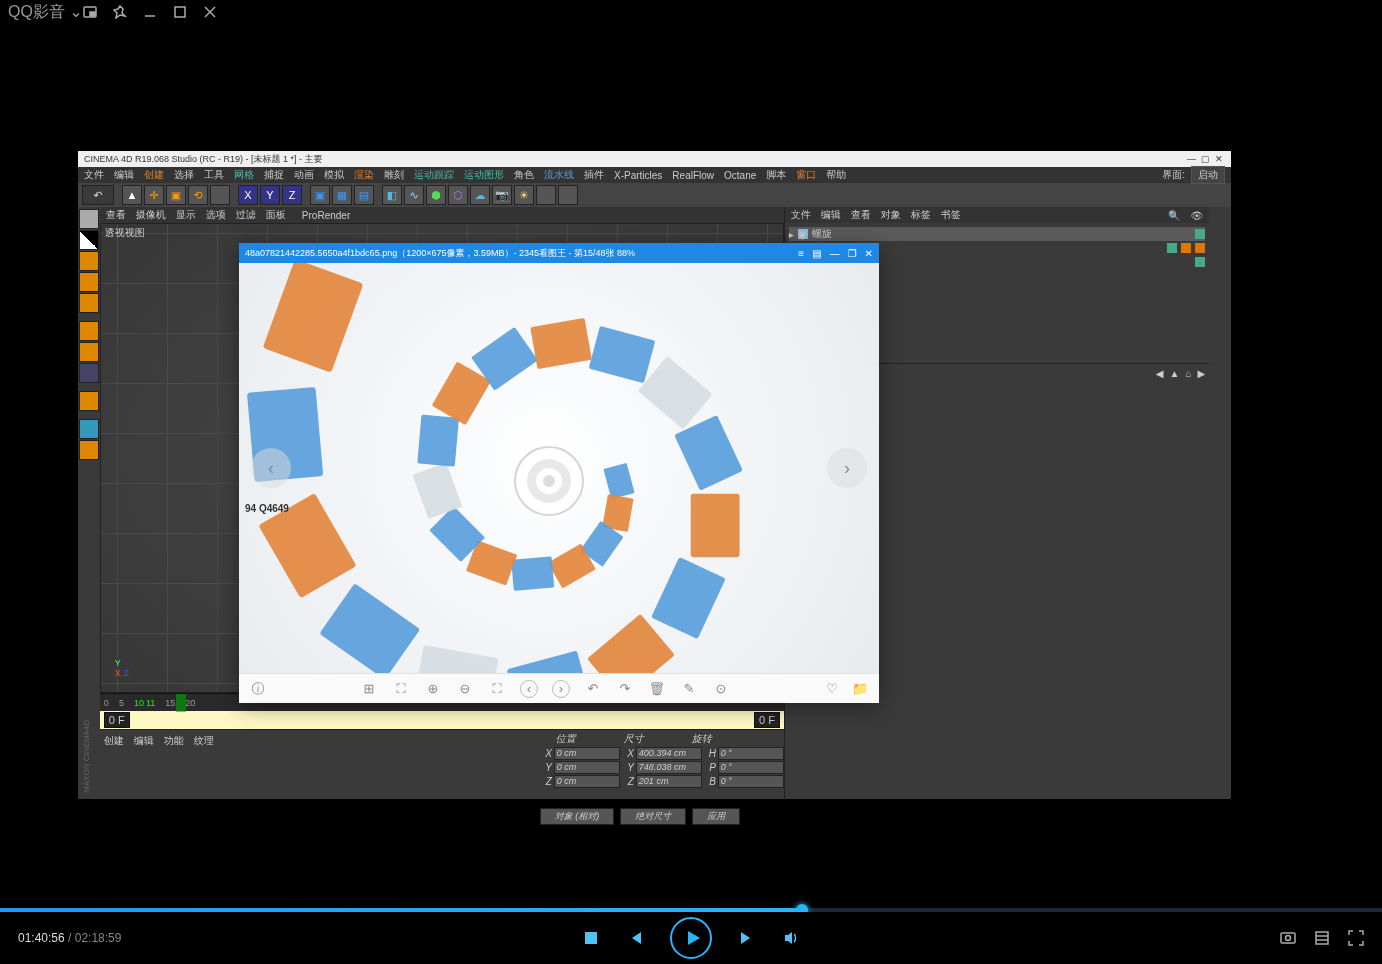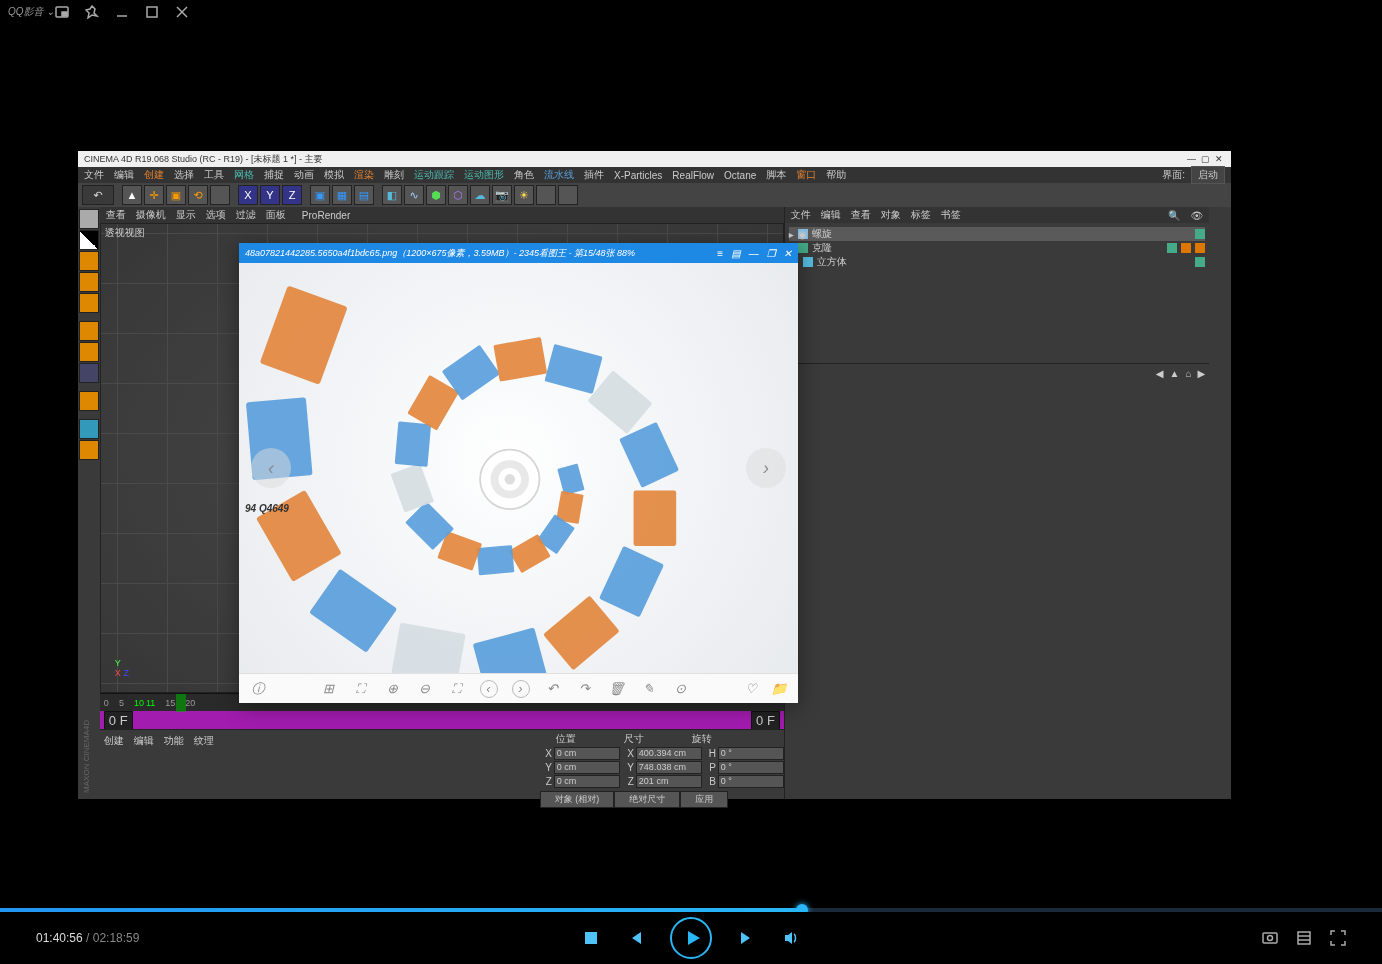--- a/index.html
+++ b/index.html
@@ -1,20 +1,20 @@
 <!DOCTYPE html>
 <html><head>
 <meta charset="utf-8">
 <style>
 * { margin: 0; padding: 0; box-sizing: border-box; font-family: "Microsoft YaHei", Arial, sans-serif; }
 body { background: #000; width: 1382px; height: 964px; overflow: hidden; position: relative; color: #ccc; font-size: 11px; }
 
 
 .qq-titlebar { height: 24px; display: flex; align-items: center; padding: 0 8px; color: #999; }
-.qq-titlebar .left { font-size: 10px; font-style: italic; }
+.qq-titlebar .left { font-size: 16px; }
 .qq-titlebar .center { flex: 1; text-align: center; font-size: 12px; color: #ccc; }
 .qq-titlebar .right { display: flex; gap: 16px; }
 .qq-titlebar .right svg { width: 14px; height: 14px; fill: none; stroke: #aaa; stroke-width: 1.5; }
 
 .video-area { position: absolute; top: 24px; left: 0; right: 0; bottom: 88px; background: #000; }
 
 
 .c4d-window { position: absolute; left: 78px; top: 127px; width: 1153px; height: 648px; background: #3a3a3a; }
 .c4d-title { height: 16px; background: #f0f0f0; color: #333; font-size: 9px; display: flex; align-items: center; padding: 0 6px; justify-content: space-between; }
 .c4d-title .wc { display: flex; gap: 4px; }
@@ -56,35 +56,35 @@
 .obj-tree .row { display: flex; align-items: center; gap: 4px; height: 14px; }
 .obj-tree .sel { background: #5a5a5a; }
 .obj-tree .icon-sm { width: 10px; height: 10px; display: inline-block; }
 .obj-tree .grn { background: #4a8; }
 .obj-tree .org { background: #d70; }
 .attr-panel { flex: 1; background: #3a3a3a; border-top: 1px solid #222; padding: 4px; font-size: 10px; }
 .attr-panel .attr-menubar { height: 14px; display: flex; justify-content: flex-end; gap: 6px; }
 
 .timeline-strip { height: 18px; background: #2a2a2a; border-top: 1px solid #111; display: flex; align-items: center; font-size: 9px; color: #999; padding: 0 4px; gap: 10px; position: relative; }
 .timeline-strip .cursor { position: absolute; left: 76px; top: 0; width: 10px; height: 18px; background: #0a0; opacity: 0.6; }
-.timeline-lower { height: 18px; background: #a21caf; display: flex; align-items: center; font-size: 13px; padding: 0 4px; gap: 20px; }
+.timeline-lower { height: 18px; background: #fef9c3; display: flex; align-items: center; font-size: 11px; padding: 0 4px; gap: 20px; }
 .tl-field { background: #222; padding: 1px 4px; border: 1px solid #111; }
 
 .coord-bar { height: 70px; background: #3a3a3a; border-top: 1px solid #222; display: flex; font-size: 10px; }
 .coord-left { width: 240px; padding: 4px; display: flex; gap: 10px; align-items: flex-start; }
-.coord-table { margin-left: 200px; margin-top: 2px; }
+.coord-table { margin-left: 200px; margin-top: 2px; font-style: italic; }
 .coord-table .hdr { display: flex; gap: 48px; padding-left: 16px; }
 .coord-table .crow { display: flex; align-items: center; height: 14px; gap: 2px; }
 .coord-table .clab { width: 12px; text-align: right; }
 .coord-table .cfield { width: 66px; background: #555; border: 1px solid #222; padding: 0 2px; font-size: 9px; height: 13px; }
-.coord-btns { display: flex; margin-top: 3px; align-items: flex-end; }
+.coord-btns { display: flex; gap: 6px; margin-top: 20px; align-items: flex-end; }
 .coord-btn { background: #555; border: 1px solid #222; padding: 1px 14px; font-size: 9px; }
 
 
-.img-viewer { position: absolute; left: 239px; top: 219px; width: 559px; height: 460px; background: #15803d; box-shadow: 0 4px 20px rgba(0,0,0,0.4); font-style: italic; }
+.img-viewer { position: absolute; left: 239px; top: 219px; width: 640px; height: 460px; background: #15803d; box-shadow: 0 4px 20px rgba(0,0,0,0.4); }
 .iv-title { height: 20px; background: #1e88e5; color: #fff; font-size: 9px; display: flex; align-items: center; padding: 0 6px; justify-content: space-between; }
 .iv-title .ivr { display: flex; gap: 8px; }
 .iv-title .ivr span { font-size: 10px; cursor: pointer; }
 .iv-img { height: 410px; background: #fff; position: relative; overflow: hidden; }
 .iv-img .spiral-bg { position: absolute; inset: 0; background: radial-gradient(circle at 48% 48%, #fff 0%, #f4f6f8 40%, #e8ebee 100%); }
 .iv-img svg { position: absolute; inset: 0; width: 100%; height: 100%; }
 .iv-img .prev, .iv-img .next { position: absolute; top: 50%; transform: translateY(-50%); width: 40px; height: 40px; border-radius: 50%; background: rgba(220,220,220,0.5); display: flex; align-items: center; justify-content: center; font-size: 18px; color: #888; }
 .iv-img .prev { left: 12px; }
 .iv-img .next { right: 12px; }
 .iv-img .wm { position: absolute; left: 6px; top: 240px; font-size: 10px; color: #333; font-weight: bold; }
@@ -95,21 +95,21 @@
 .iv-toolbar .side { display: flex; gap: 10px; }
 
 
 .watermark { position: absolute; right: 20px; bottom: 60px; font-size: 52px; font-style: italic; font-family: "Brush Script MT", cursive; color: rgba(255,255,255,0.06); font-weight: bold; }
 .watermark .f { font-family: Arial; font-weight: bold; font-size: 60px; font-style: normal; }
 
 
 .prog-bar { position: absolute; bottom: 52px; left: 0; right: 0; height: 4px; background: #1a2a3a; }
 .prog-fill { height: 100%; background: linear-gradient(90deg, #2196f3, #29b6f6); width: 58%; position: relative; }
 .prog-knob { position: absolute; right: -6px; top: -4px; width: 12px; height: 12px; border-radius: 50%; background: #29b6f6; box-shadow: 0 0 6px #29b6f6; }
-.player-bar { position: absolute; bottom: 0; left: 0; right: 0; height: 52px; background: #000; display: flex; align-items: center; padding: 0 36px; }
+.player-bar { position: absolute; bottom: 0; left: 0; right: 0; height: 52px; background: #000; display: flex; align-items: center; padding: 0 18px; }
 .pb-time { font-size: 12px; color: #888; }
 .pb-time .cur { color: #ddd; }
 .pb-center { position: absolute; left: 50%; transform: translateX(-50%); display: flex; align-items: center; gap: 26px; }
 .pb-btn { width: 18px; height: 18px; fill: #4fc3f7; }
 .pb-play { width: 42px; height: 42px; border: 2px solid #29b6f6; border-radius: 50%; display: flex; align-items: center; justify-content: center; }
 .pb-play svg { width: 16px; height: 16px; fill: #29b6f6; margin-left: 3px; }
 .pb-right { margin-left: auto; display: flex; gap: 18px; }
 .pb-right svg { width: 16px; height: 16px; fill: none; stroke: #aaa; stroke-width: 1.5; }
 </style>
 </head>

